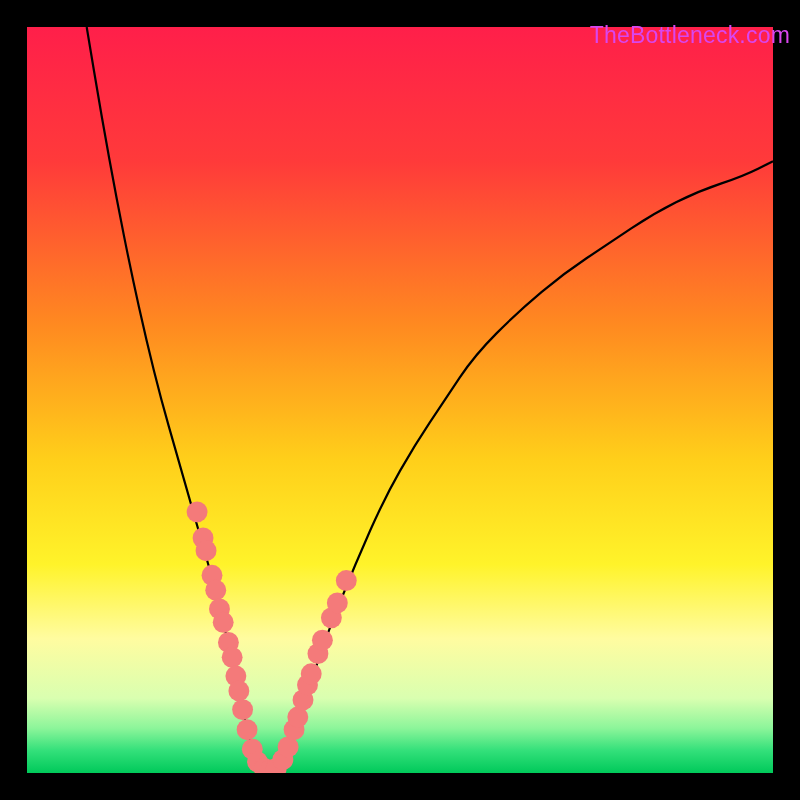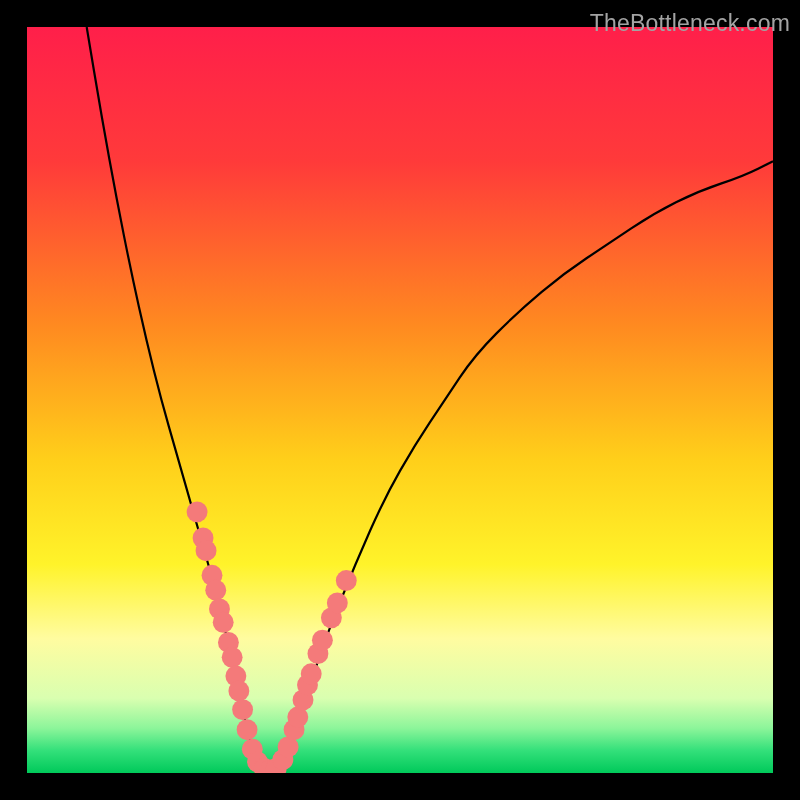--- a/index.html
+++ b/index.html
@@ -14,23 +14,23 @@
   .frame {
     position: absolute;
     left: 27px;
     top: 27px;
     width: 746px;
     height: 746px;
     overflow: hidden;
   }
   .watermark {
     position: absolute;
-    top: 10px;
+    top: 22px;
     right: 10px;
-    color: #a3a3a3;
+    color: #d946ef;
     font-size: 23px;
     font-weight: 500;
     letter-spacing: 0.2px;
     z-index: 10;
   }
   svg {
     display: block;
   }
 </style>
 </head>

